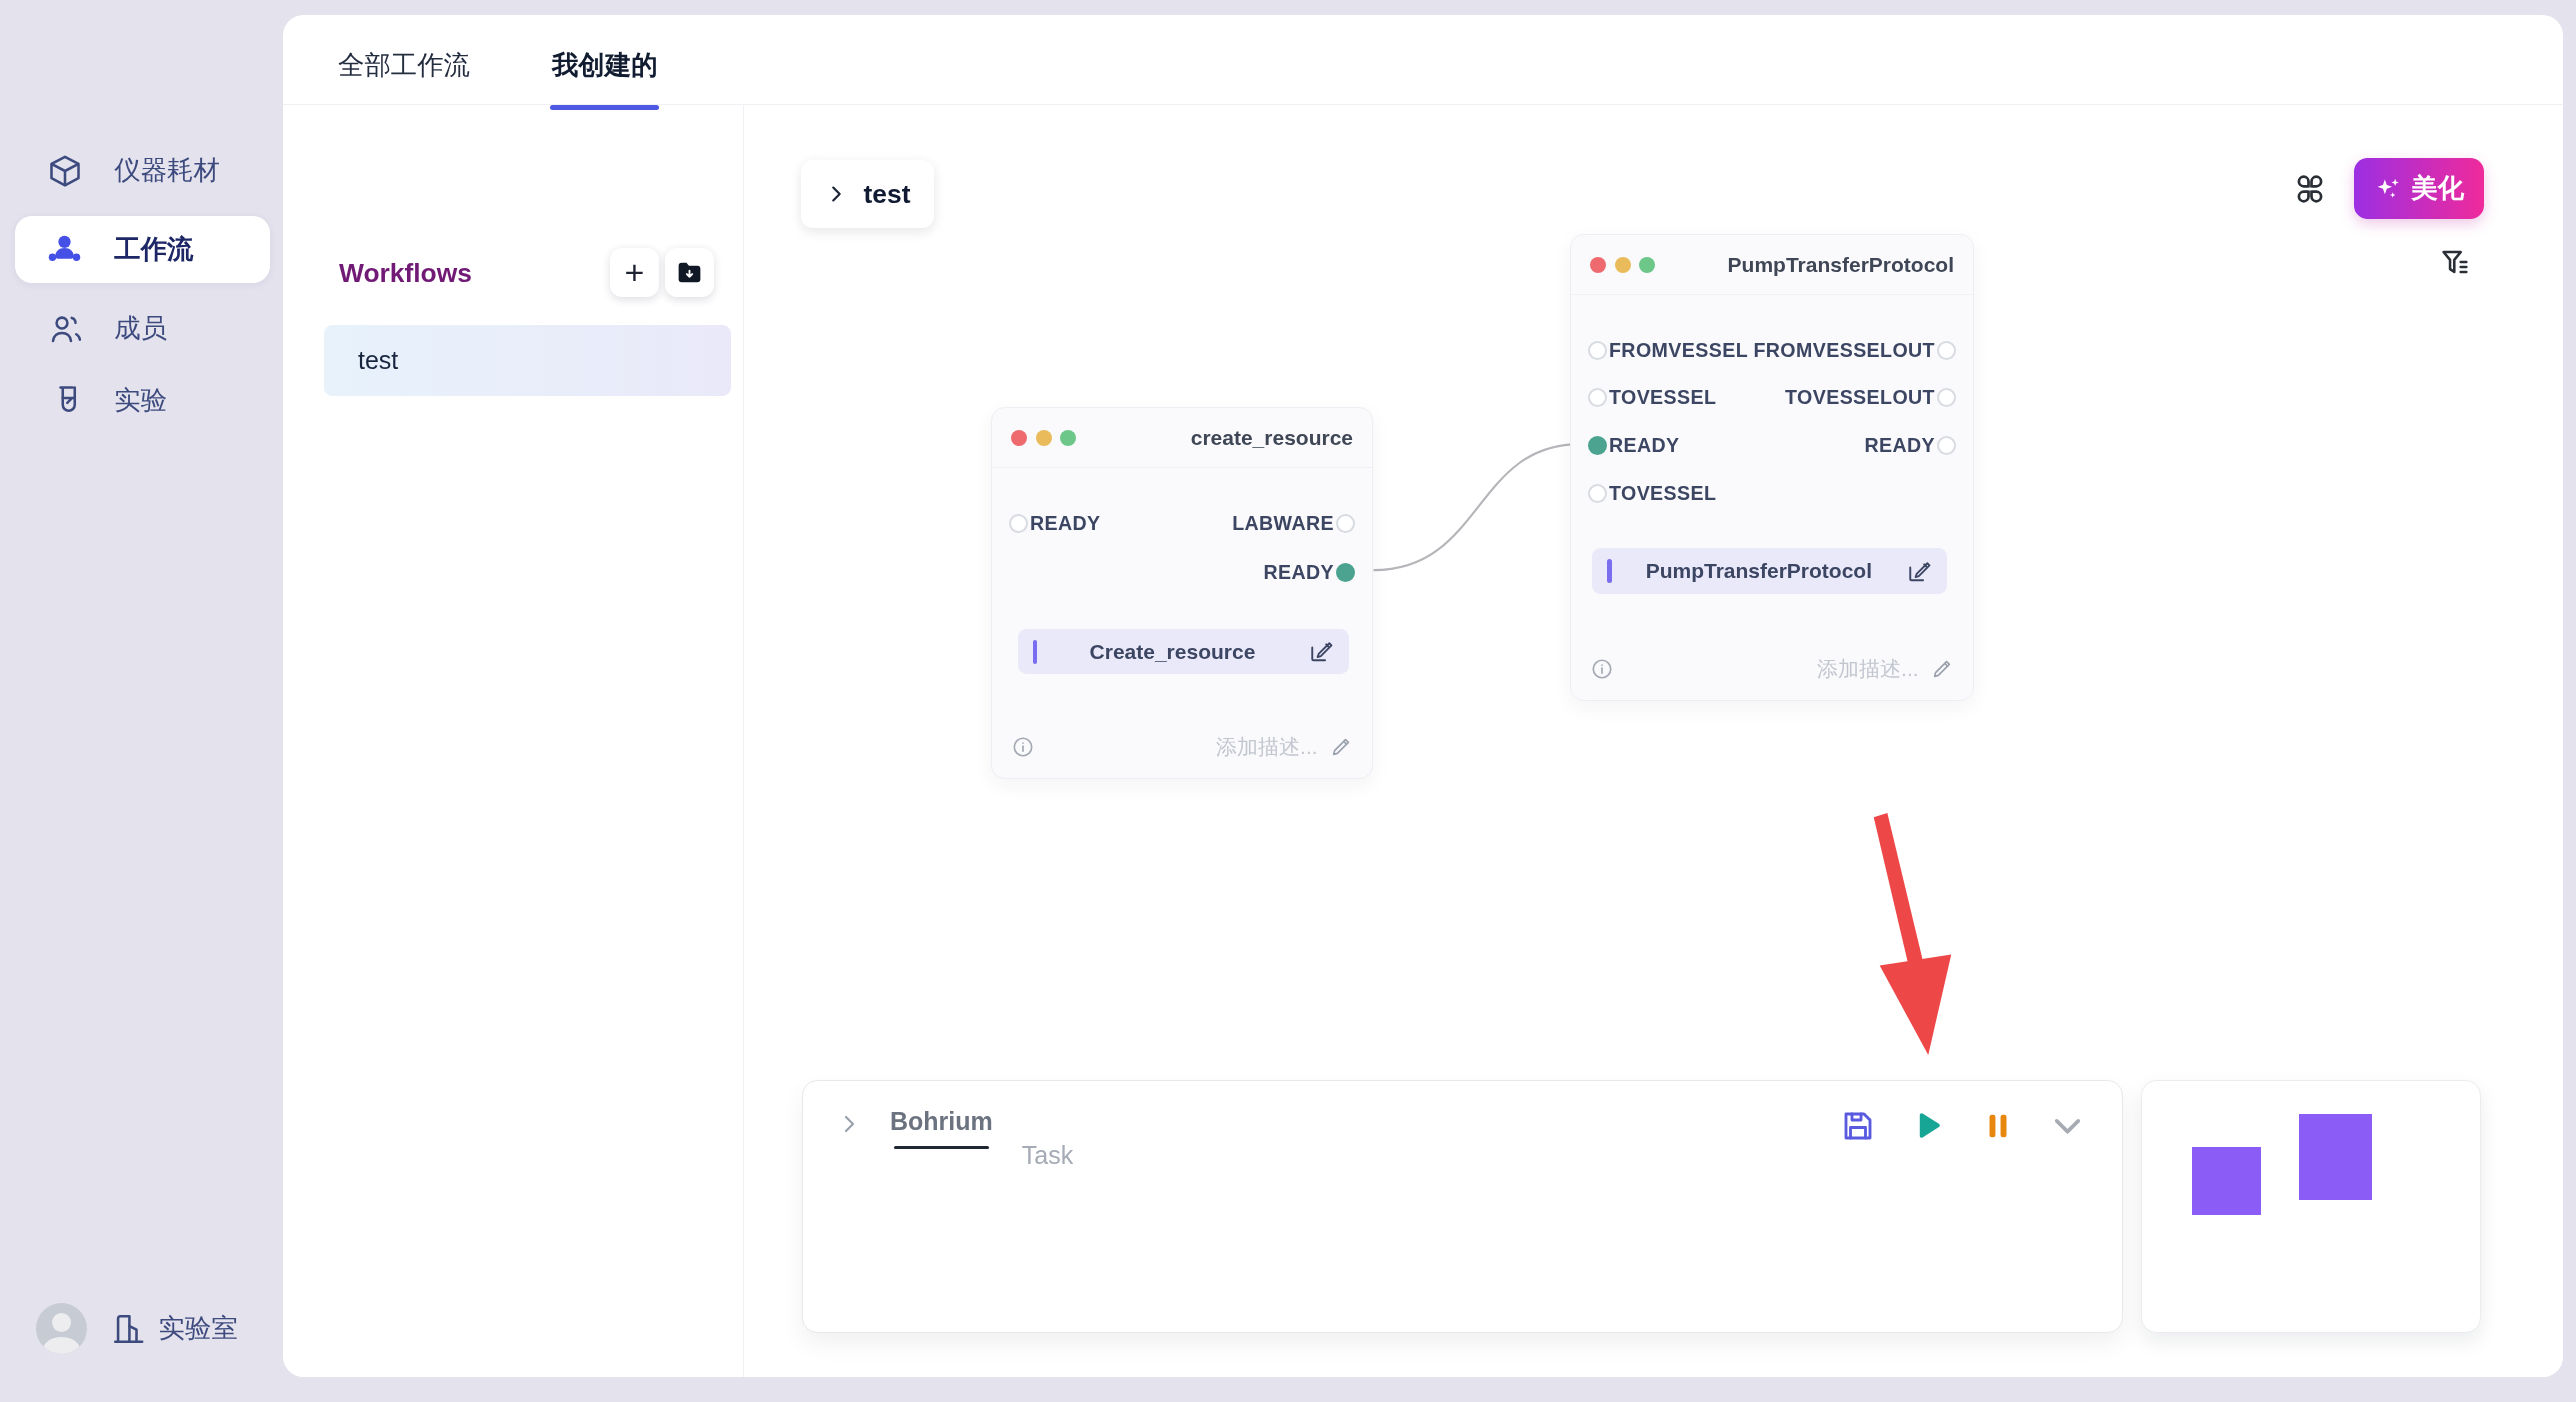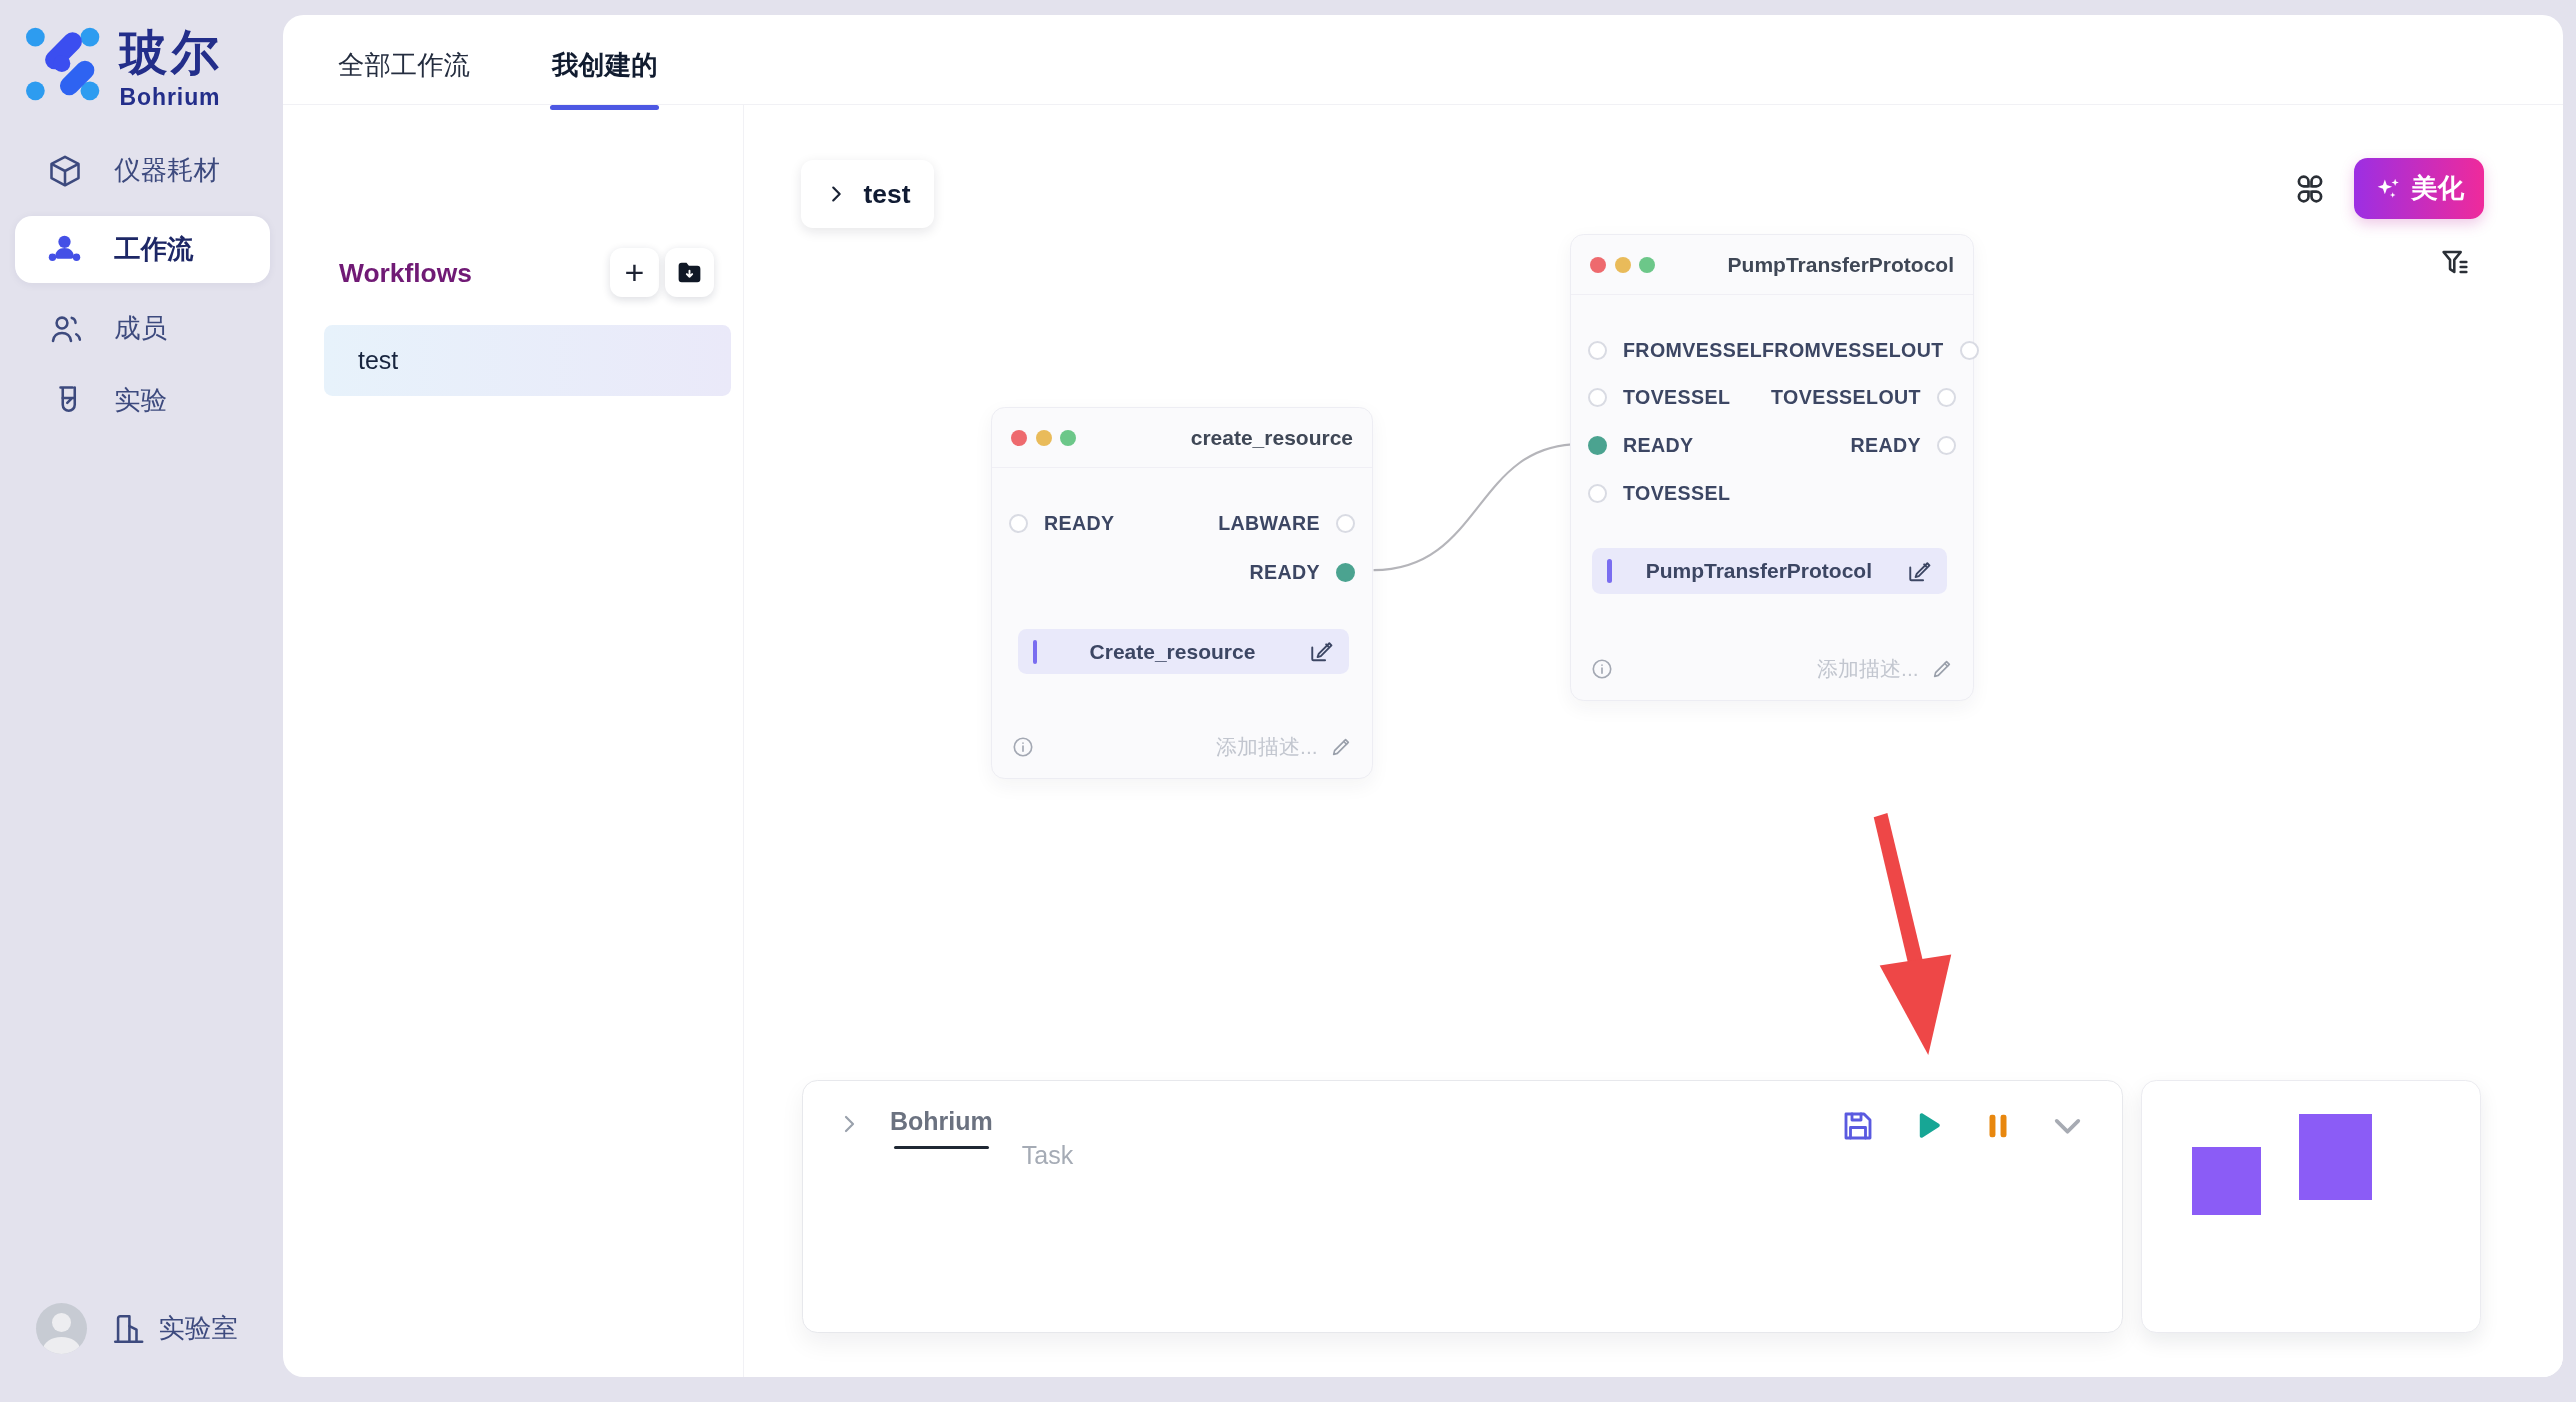--- a/index.html
+++ b/index.html
@@ -51,21 +51,21 @@
   
   .node { position:absolute; background:#fafafc; border:1.7px solid #ededf3; border-radius:13.6px; box-shadow:0 6.8px 19px rgba(30,30,60,.05); }
   .node-create { left:247px; top:302px; width:382px; height:372px; }
   .node-pump   { left:826px; top:129px; width:404px; height:467px; }
   .node-header { height:60px; border-bottom:1.7px solid #f0eff5; display:flex; align-items:center; padding:0 19px; }
   .lights { display:flex; gap:8.5px; }
   .light { width:16px; height:16px; border-radius:50%; }
   .light-red { background:#ee6a6e; } .light-yellow { background:#e9bb5a; } .light-green { background:#6cc789; }
   .node-title { margin-left:auto; font-size:21px; font-weight:600; color:#3f4756; }
   .port-row { position:absolute; left:17px; right:17px; height:34px; display:flex; align-items:center; justify-content:space-between; }
-  .pgroup { display:flex; align-items:center; gap:16px; }
+  .pgroup { display:flex; align-items:center; gap:2px; }
   .pgroup.right { margin-left:auto; }
   .port-dot { width:19px; height:19px; border-radius:50%; background:#fff; border:2.6px solid #d9dbe3; }
   .port-dot.filled { background:#4ba390; border-color:#4ba390; }
   .port-label { font-size:19.6px; font-weight:700; color:#3c4663; letter-spacing:0.4px; }
   .pill { position:absolute; background:#e9e9fa; border-radius:8.5px; display:flex; align-items:center; padding:0 15.3px; }
   .pill-create { left:25.6px; top:221px; width:331px; height:45px; }
   .pill-pump { left:21px; top:313px; width:355px; height:46px; }
   .pill-bar { width:4.3px; height:24px; border-radius:2.6px; background:#7a6df0; }
   .pill-label { flex:1; text-align:center; font-size:21px; font-weight:600; color:#3c4663; }
   .node-footer { position:absolute; left:20.4px; right:20.4px; bottom:17px; display:flex; align-items:center; }
@@ -85,35 +85,20 @@
   
   .minimap { position:absolute; left:1397px; top:975px; width:340px; height:253px; background:#fff; border:1.7px solid #ebebf0; border-radius:15.3px; box-shadow:0 8.5px 20.4px rgba(15,23,42,.08); overflow:hidden; }
   .mm-rect { position:absolute; background:#8b5cf6; }
   .mm-rect.r1 { left:50px; top:66px; width:69px; height:68px; }
   .mm-rect.r2 { left:157px; top:33px; width:73px; height:86px; }
 </style>
 </head>
 <body>
 
 <aside class="sidebar">
-  <div class="logo-block">
-    <svg class="logo-mark" viewBox="0 0 88 88">
-      <circle cx="11" cy="13" r="11" fill="#2d9cf0"></circle>
-      <circle cx="75" cy="13" r="11" fill="#2d9cf0"></circle>
-      <circle cx="11" cy="76" r="11" fill="#2d9cf0"></circle>
-      <circle cx="75" cy="76" r="11" fill="#2d9cf0"></circle>
-      <rect x="18" y="18" width="52" height="22" rx="11" fill="#3b4ef0" transform="rotate(-45 44 29)"></rect>
-      <rect x="36" y="50" width="48" height="22" rx="11" fill="#2e63f2" transform="rotate(-45 60 61)"></rect>
-      <circle cx="42" cy="44" r="10" fill="#3b4ef0"></circle>
-    </svg>
-    <div>
-      <div class="logo-text-zh">玻尔</div>
-      <div class="logo-text-en">Bohrium</div>
-    </div>
-  </div>
 
   <div class="nav-item" style="top:137px">
     <span class="nav-ic">
       <svg width="36" height="36" viewBox="0 0 24 24" fill="none" stroke="currentColor" stroke-width="1.7" stroke-linejoin="round">
           <path d="M12 2.5 21 7.3v9.4L12 21.5 3 16.7V7.3z"></path>
           <path d="M3 7.3 12 12l9-4.7M12 12v9.5"></path>
         </svg>
     </span>
     <span>仪器耗材</span>
   </div>

